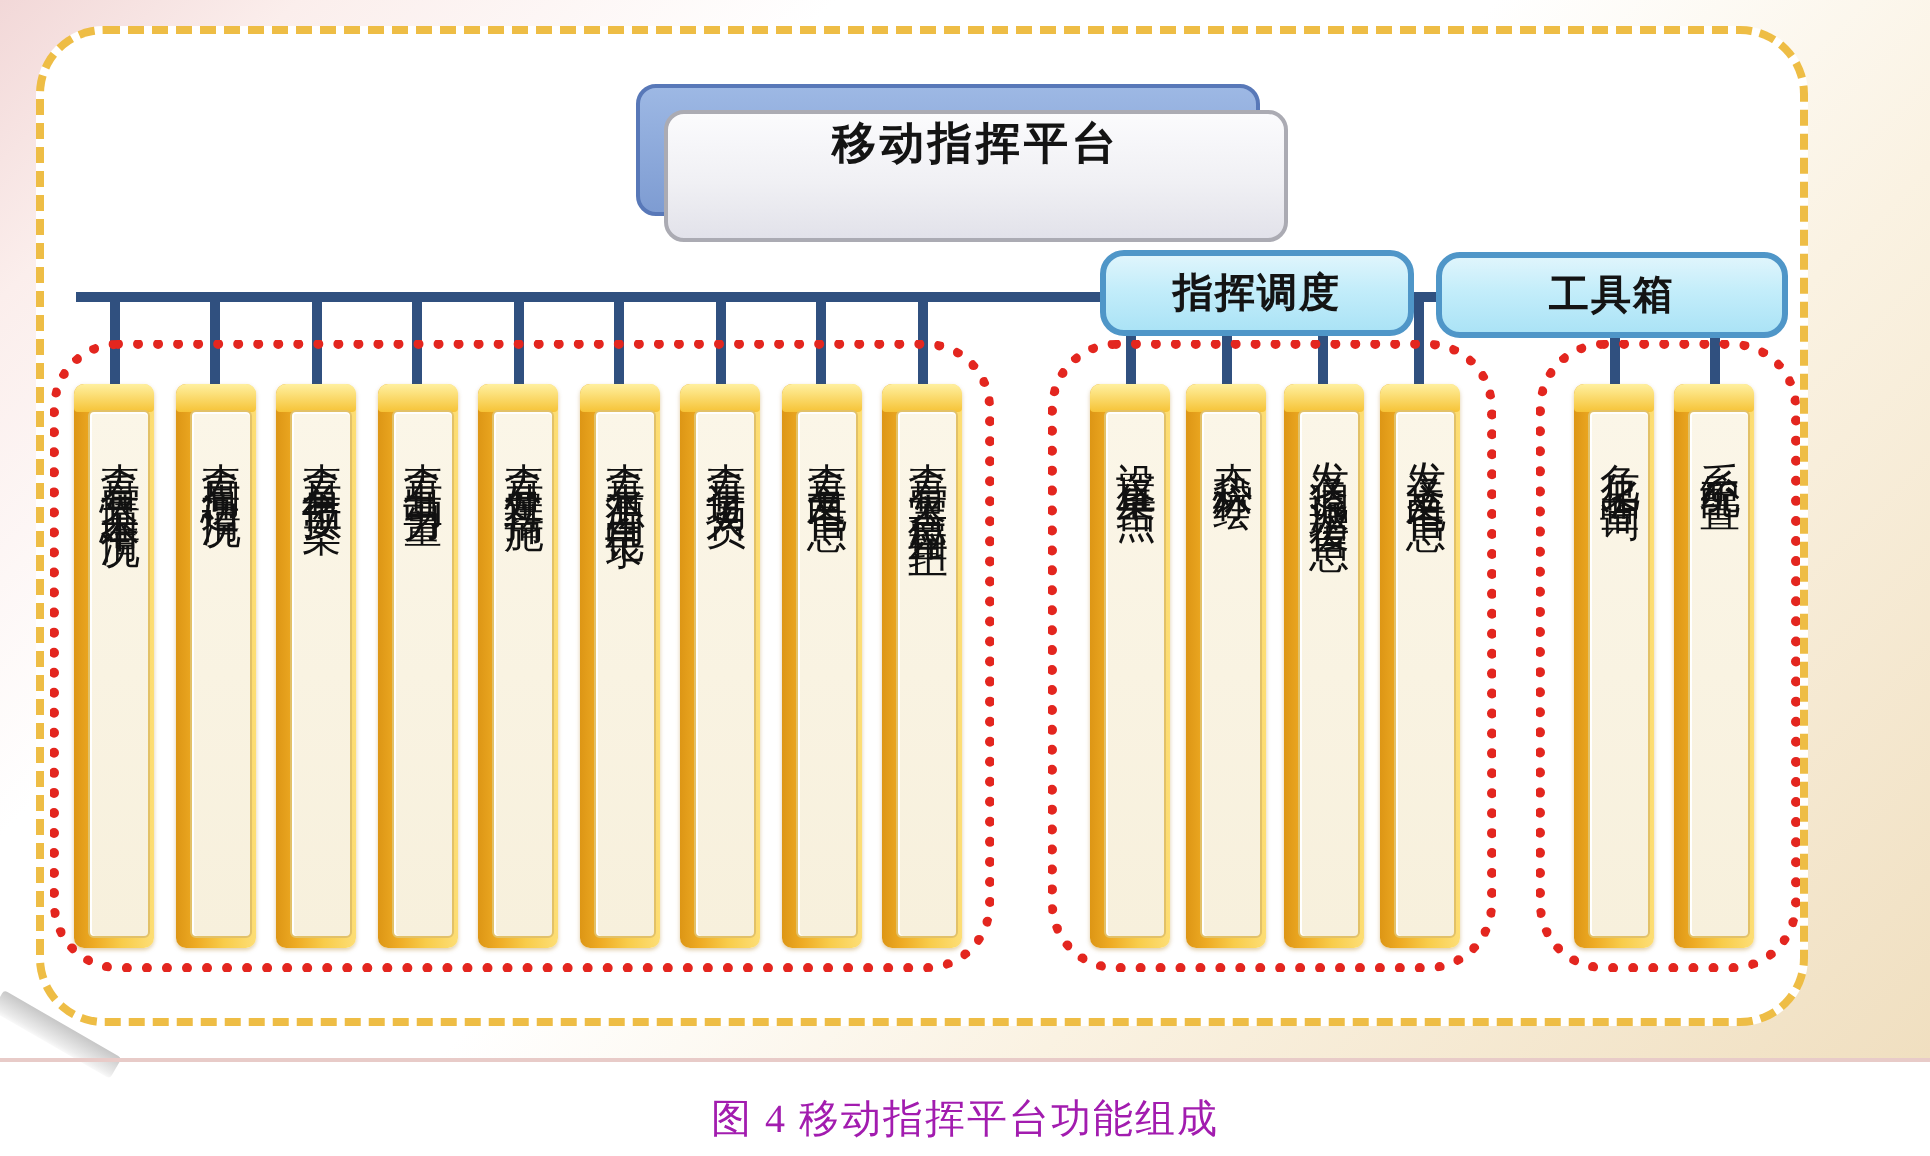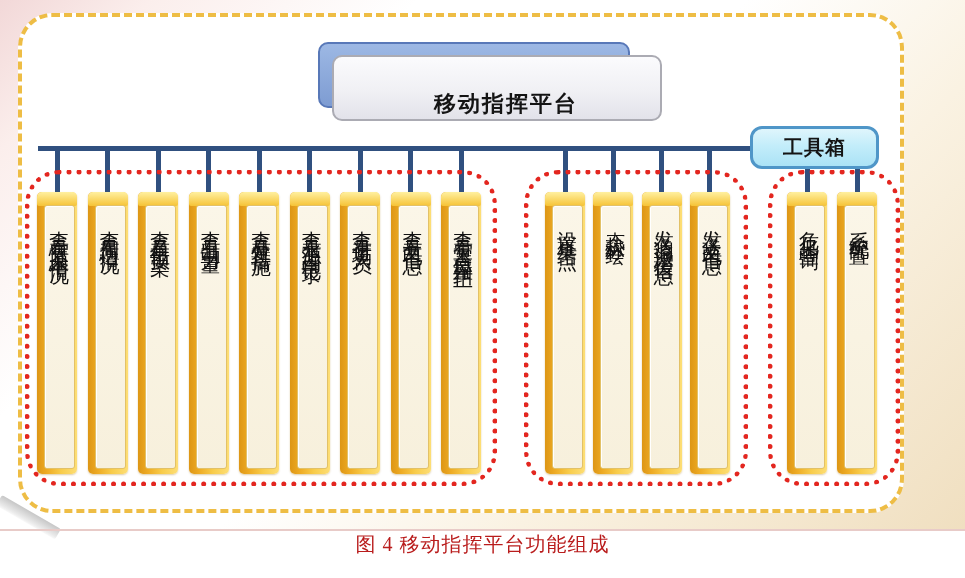--- a/index.html
+++ b/index.html
@@ -15,30 +15,30 @@
   .fold{position:absolute;left:2px;top:495px;width:68px;height:12px;border-radius:2px;
     background:linear-gradient(180deg,#bdbdbd 0%,#e9e9e9 80%,#f8f8f8 100%);
     transform:rotate(30deg);transform-origin:0 0;opacity:.85;}
   
   .hline{position:absolute;left:38px;top:146px;width:715px;height:5px;background:#30507f;z-index:2;}
   
   .title-shadow{position:absolute;left:318px;top:42px;width:308px;height:62px;border-radius:10px;
     background:linear-gradient(180deg,#9db8e4,#7e9cd2);border:2px solid #5878b8;z-index:4;}
   .title-box{position:absolute;left:332px;top:55px;width:308px;height:62px;border-radius:10px;
     background:linear-gradient(180deg,#fbfbfd 0%,#f0f0f4 55%,#e2e2ea 100%);
-    border:2px solid #ababb3;z-index:5;display:flex;align-items:flex-end;justify-content:center;
-    font-size:22px;font-weight:bold;color:#141414;letter-spacing:2px;padding-left:18px;}
+    border:2px solid #ababb3;z-index:5;display:flex;align-items:flex-start;justify-content:center;
+    font-size:22px;font-weight:bold;color:#141414;letter-spacing:2px;}
   
   .cat{position:absolute;height:43px;border-radius:12px;box-sizing:border-box;z-index:4;
     background:linear-gradient(180deg,#dff5fc 0%,#c3edfa 45%,#abe3f6 100%);
     border:3px solid #4f96c8;display:flex;align-items:center;justify-content:center;
     font-size:20px;font-weight:bold;color:#141414;letter-spacing:1px;}
   .cat-1{left:158px;top:123px;width:152px;}
   .cat-2{left:550px;top:125px;width:157px;}
-  .cat-3{left:750px;top:126px;width:129px;text-align:center;}
+  .cat-3{left:718px;top:126px;width:176px;text-align:center;}
   
   .dotrect{position:absolute;top:170px;height:316px;border:5px dotted #e3261f;border-radius:34px;
     box-sizing:border-box;z-index:3;}
   .dot-1{left:25px;width:472px;}
   .dot-2{left:524px;width:224px;}
   .dot-3{left:768px;width:132px;}
   
   .bars{position:absolute;top:146px;display:flex;justify-content:space-between;z-index:2;}
   .bars-1{left:37px;width:444px;}
   .bars-2{left:545px;width:185px;}
@@ -51,39 +51,42 @@
   .bar::before{content:"";position:absolute;left:0;top:0;right:0;height:14px;
     border-radius:5px 5px 2px 2px;background:linear-gradient(180deg,#fff0a0 0%,#f6c336 100%);}
   .face{position:absolute;left:7px;top:13px;right:2px;bottom:5px;border-radius:3px;
     background:linear-gradient(180deg,#fbf6e8 0%,#f7f0dc 100%);
     border:1px solid #e2c168;box-shadow:inset 0 1px 0 #ffffff,inset 1px 0 0 #ffffff;
     display:flex;justify-content:center;overflow:hidden;}
   .face span{writing-mode:vertical-rl;text-orientation:upright;font-size:20px;letter-spacing:5px;
     padding-top:9px;color:#111111;font-family:"Liberation Serif",serif;line-height:28px;}
   
   .sep{position:absolute;left:0;top:529px;width:965px;height:2px;background:#e8cbc8;}
-  .caption{position:absolute;left:0;top:531px;width:965px;text-align:center;
-    font-size:20px;color:#b91c1c;font-family:"Liberation Serif",serif;letter-spacing:1px;}
+  .caption{position:absolute;left:0;top:546px;width:965px;text-align:center;
+    font-size:20px;color:#a21caf;font-family:"Liberation Serif",serif;letter-spacing:1px;}
 </style>
 </head>
 <body>
 
 <div class="stage">
 
   <div class="figure-bg"></div>
   <div class="page"></div>
   <div class="fold"></div>
 
   <div class="hline"></div>
 
   <div class="title-shadow"></div>
   <div class="title-box">
     <span>移动指挥平台</span>
   </div>
 
+  <div class="cat cat-2">
+    <span>指挥调度</span>
+  </div>
   <div class="cat cat-3">
     <span>工具箱</span>
   </div>
 
   <div class="dotrect dot-1"></div>
   <div class="dotrect dot-2"></div>
   <div class="dotrect dot-3"></div>
 
   <div class="bars bars-1">
     <div class="bar-unit">

